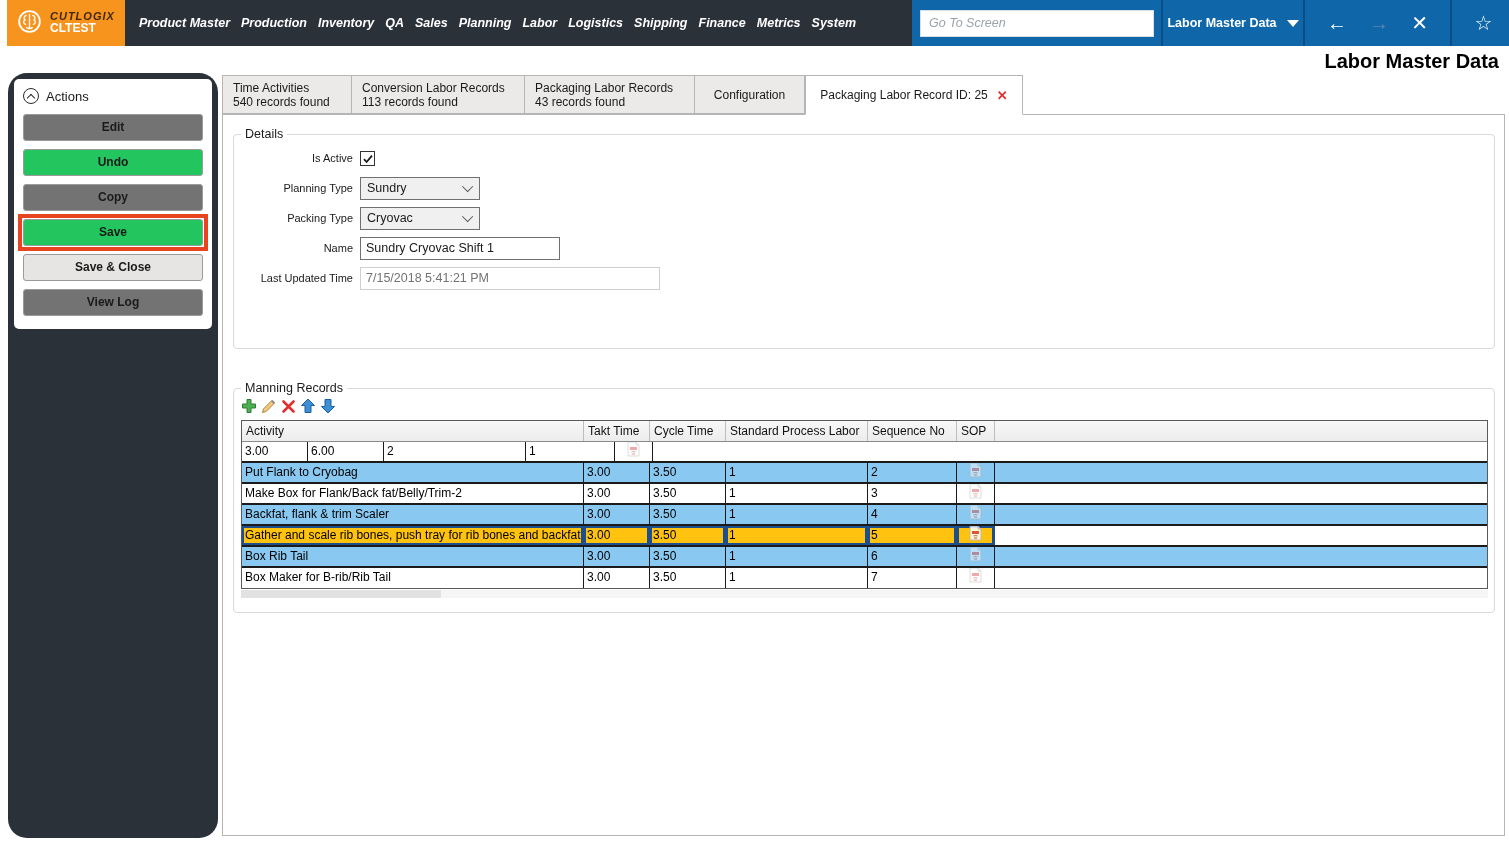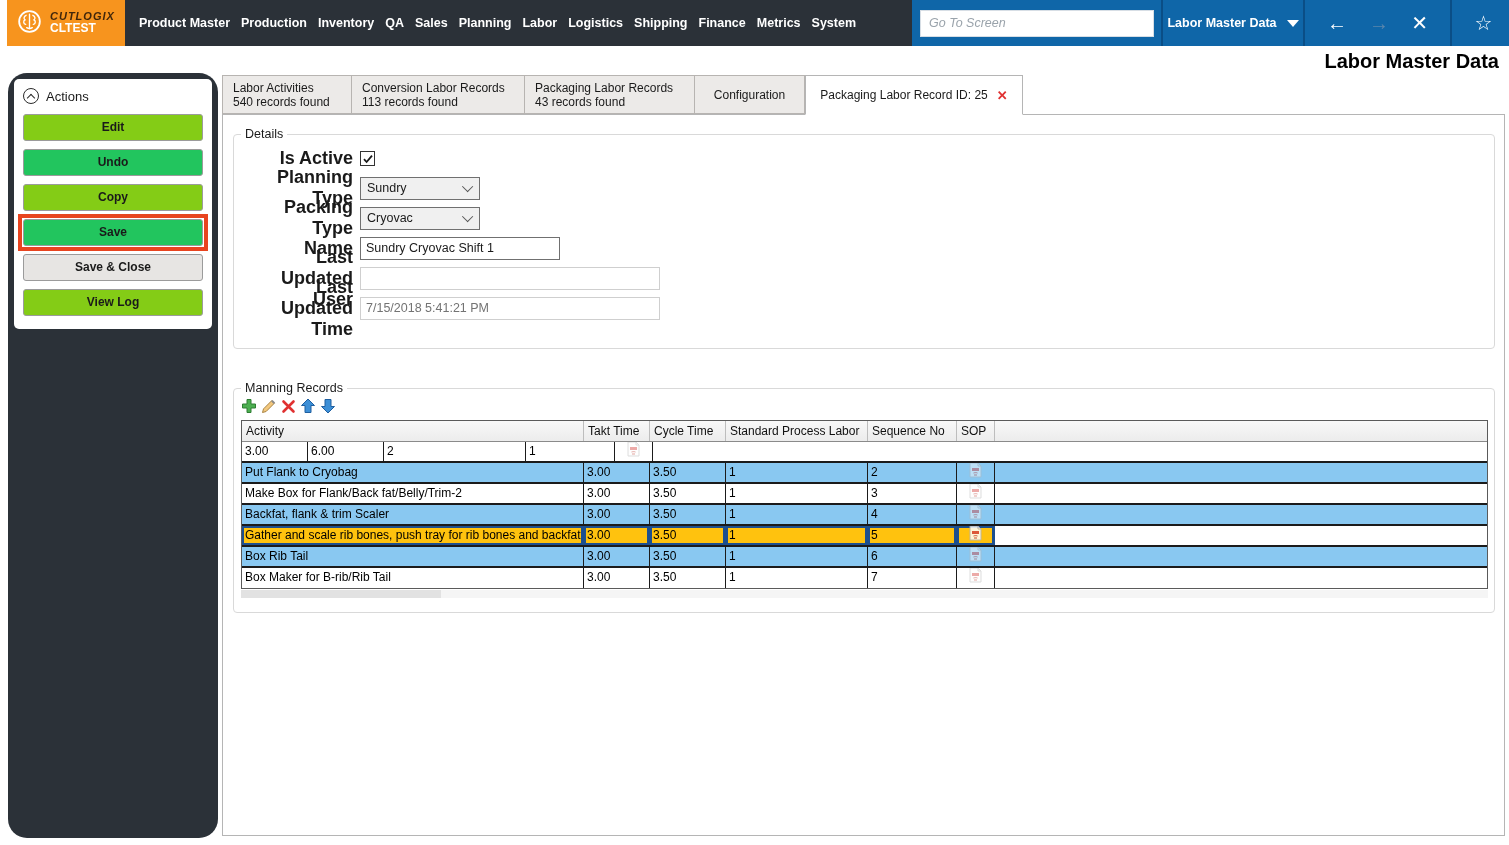--- a/index.html
+++ b/index.html
@@ -7,21 +7,21 @@
   body { font-family:"Liberation Sans", sans-serif; }
   #app { position:relative; width:1509px; height:845px; background:#fff; overflow:hidden; }
 
   
   .topbar { position:absolute; top:0; left:7px; width:1509px; height:46px; background:#2b3138; display:flex; align-items:stretch; }
   .logo { width:118px; background:#F7941E; display:flex; align-items:center; gap:7px; padding:0 6px 0 9px; flex:none; }
   .logo .mark { flex:none; }
   .brand-text { display:flex; flex-direction:column; line-height:1.1; }
   .brand-name { font-size:11px; font-weight:bold; font-style:italic; letter-spacing:1px; color:#42270b; }
   .brand-env { font-size:12px; font-weight:bold; color:#ffffff; }
-  .menu { flex:1; display:flex; align-items:center; gap:11px; padding:0 8px 0 14px; overflow:hidden; }
+  .menu { flex:1; display:flex; align-items:center; gap:11px; padding:0 8px 0 14px; overflow:hidden;font-style:italic; }
   .menu-item { color:#ffffff; font-size:12.5px; font-weight:bold; white-space:nowrap; cursor:default; }
   .bluebar { width:604px; flex:none; background:#0F66A8; display:flex; align-items:center; }
   .goto-input { width:234px; height:27px; margin-left:8px; border:1px solid #d7dee5; background:#fff; font-size:12.5px; font-style:italic; color:#333; padding:0 8px; outline:none; }
   .goto-input::placeholder { color:#9aa3ab; font-style:italic; }
   .bb-sep { width:2px; align-self:stretch; background:#0A4E86; margin:0 0; flex:none; }
   .screen-dd { width:140px; height:100%; display:flex; align-items:center; justify-content:center; gap:10px; color:#fff; font-size:12.5px; font-weight:bold; cursor:pointer; }
   .dd-caret { width:0; height:0; border-left:6px solid transparent; border-right:6px solid transparent; border-top:7px solid #ffffff; }
   .bb-icons { width:145px; height:100%; display:flex; align-items:center; justify-content:space-evenly; }
   .bb-ic { font-size:20px; color:#fff; cursor:pointer; line-height:1; }
   .bb-ic.disabled { color:#5b87ad; cursor:default; }
@@ -32,21 +32,21 @@
   .page-title { position:absolute; top:50px; right:10px; font-size:20px; font-weight:bold; color:#000; }
 
   
   .sidebar { position:absolute; left:8px; top:73px; width:210px; height:765px; background:#2b3138; border-radius:19px; }
   .actions-panel { position:absolute; left:6px; top:6px; width:198px; height:250px; background:#fff; border-radius:5px; padding:7px 9px 0 9px; }
   .actions-head { display:flex; align-items:center; gap:7px; height:20px; }
   .collapse-circle { width:16px; height:16px; border:1.5px solid #2b2b2b; border-radius:50%; position:relative; cursor:pointer; flex:none; }
   .collapse-circle:after { content:""; position:absolute; left:4px; top:5.5px; width:5px; height:5px; border-left:1.7px solid #2b2b2b; border-top:1.7px solid #2b2b2b; transform:rotate(45deg); }
   .actions-title { font-size:13px; color:#1a1a1a; }
   .act-btn { position:relative; display:block; width:100%; height:27px; margin-top:8px; border:1px solid #9b9b9b; border-radius:3px; font-size:12px; font-weight:bold; color:#1a1a1a; text-align:center; line-height:25px; cursor:pointer; font-family:"Liberation Sans",sans-serif; }
-  .bg-a { background:#84cc16; } .bg-b { background:#22c55e; } .bg-c { background:#e7e5e3; }
+  .bg-a { background:#737373; } .bg-b { background:#22c55e; } .bg-c { background:#e7e5e3; }
   .annotation-box { position:absolute; left:-6px; right:-6px; top:-6px; bottom:-6px; border:4px solid #E8441F; pointer-events:none; }
 
   
   .content { position:absolute; left:222px; top:75px; width:1283px; height:761px; }
   .tabstrip { position:relative; display:flex; height:39px; z-index:2; }
   .tab { border:1px solid #b7b4b1; background:#eceae8; display:flex; flex-direction:column; justify-content:center; padding:0 10px; cursor:pointer; margin-right:0; }
   .tab + .tab { border-left:none; }
   .tab .t1 { font-size:12px; color:#1a1a1a; line-height:14px; }
   .tab .t2 { font-size:12px; color:#1a1a1a; line-height:14px; }
   .tab.center { align-items:center; }
@@ -54,21 +54,21 @@
   .tab-close { color:#e03131; font-size:13px; font-weight:bold; cursor:pointer; }
   .content-body { position:absolute; left:0; top:39px; width:1283px; height:722px; background:#fff; border:1px solid #b5b5b5; }
 
   
   fieldset { border:1px solid #d9d9d9; border-radius:4px; position:absolute; }
   fieldset legend { font-size:12.5px; color:#1a1a1a; margin-left:7px; padding:0 4px; }
   .fs-details { left:10px; top:12px; width:1262px; height:222px; }
   .fs-manning { left:10px; top:266px; width:1262px; height:232px; }
 
   .form-row { display:flex; align-items:center; height:30px; margin-left:6px; }
-  .form-label { width:120px; text-align:right; font-size:18px; font-weight:bold; color:#1a1a1a; padding-right:7px; flex:none; }
+  .form-label { width:120px; text-align:right; font-size:11px; font-weight:normal; color:#1a1a1a; padding-right:7px; flex:none; }
   .checkbox { width:15px; height:15px; border:1px solid #333; background:#fff; position:relative; cursor:pointer; }
   .checkbox svg { position:absolute; left:1px; top:1px; }
   .combo { width:120px; height:23px; background:#f0f0f0; border:1px solid #707070; display:flex; align-items:center; justify-content:space-between; padding:0 6px; font-size:12.5px; color:#1a1a1a; cursor:pointer; }
   .combo .chev { width:8px; height:8px; border-left:1.5px solid #555; border-bottom:1.5px solid #555; transform:rotate(-45deg) translateY(-2px); }
   .txt { height:23px; border:1px solid #707070; background:#fff; font-size:12.5px; color:#1a1a1a; padding:0 5px; outline:none; font-family:"Liberation Sans",sans-serif; }
   .txt.w200 { width:200px; }
   .txt.w300 { width:300px; }
   .txt.ro { border:1px solid #cfcfcf; color:#737373; }
 
   
@@ -160,21 +160,21 @@
           <button class="act-btn bg-b">Save<span class="annotation-box"></span></button>
           <button class="act-btn bg-c">Save &amp; Close</button>
           <button class="act-btn bg-a">View Log</button>
         </div>
     </div>
   </div>
 
   <div class="content">
     <div class="tabstrip" id="tabstrip">
         <div class="tab" style="width: 130px;">
-          <span class="t1">Labor Activities</span>
+          <span class="t1">Time Activities</span>
           <span class="t2">540 records found</span>
         </div>
         <div class="tab" style="width: 173px;">
           <span class="t1">Conversion Labor Records</span>
           <span class="t2">113 records found</span>
         </div>
         <div class="tab" style="width: 170px;">
           <span class="t1">Packaging Labor Records</span>
           <span class="t2">43 records found</span>
         </div>
@@ -214,24 +214,20 @@
             <span>Cryovac</span>
             <span class="chev"></span>
           </div>
         </div>
 
         <div class="form-row">
           <span class="form-label">Name</span>
           <input class="txt w200" type="text" value="Sundry Cryovac Shift 1" style="">
         </div>
 
-        <div class="form-row">
-          <span class="form-label">Last Updated User</span>
-          <input class="txt w300 ro" type="text" value="" style="">
-        </div>
 
         <div class="form-row">
           <span class="form-label">Last Updated Time</span>
           <input class="txt w300 ro" type="text" value="7/15/2018 5:41:21 PM" style="">
         </div>
       </fieldset>
 
       <fieldset class="fs-manning">
         <legend>Manning Records</legend>
 

